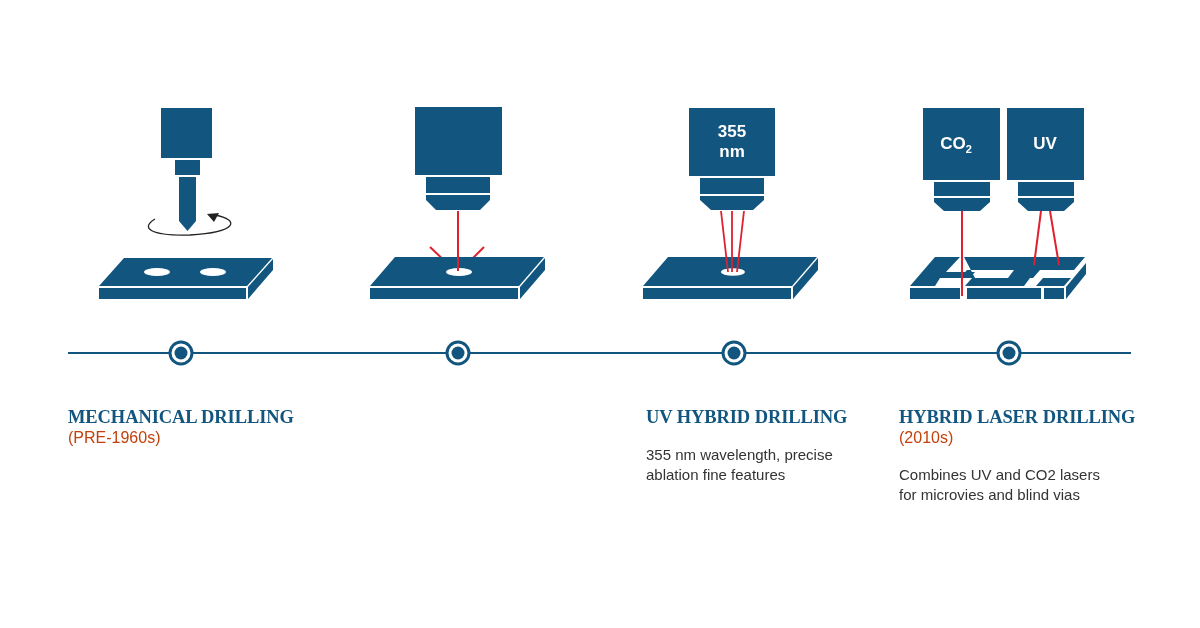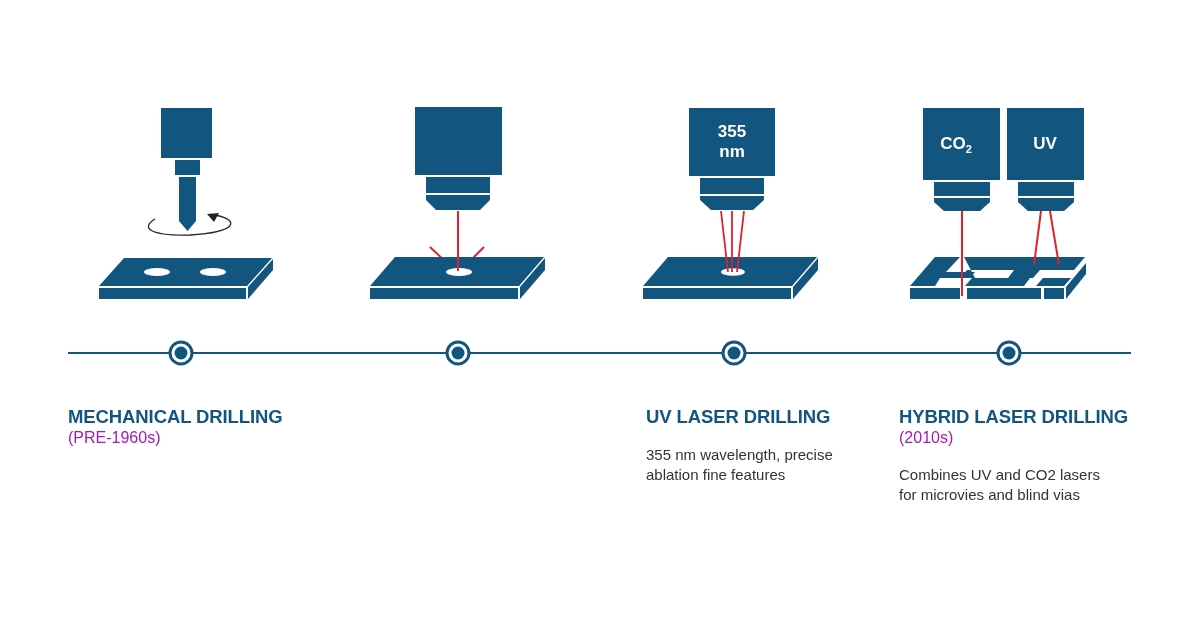--- a/index.html
+++ b/index.html
@@ -1,21 +1,21 @@
 <!DOCTYPE html>
 <html><head>
   <meta charset="utf-8">
   <style>
     html, body { margin: 0; padding: 0; background: #ffffff; }
     body { width: 1200px; height: 628px; position: relative; overflow: hidden; font-family: "Liberation Sans", sans-serif; }
     .canvas { position: absolute; left: 0; top: 0; width: 1056px; height: 628px; }
     svg.art { position: absolute; left: 0; top: 0; }
     .stage { position: absolute; top: 406px; width: 280px; }
-    .stage-title { font-family: Liberation Sans, sans-serif; font-weight: 700; font-size: 18.5px; color: #12567f; letter-spacing: -0.1px; line-height: 22px; white-space: nowrap; }
-    .stage-era { font-family: "Liberation Sans", sans-serif; font-size: 16px; color: #a21caf; line-height: 20px; margin-top: 0px; white-space: nowrap; }
+    .stage-title { font-family: Liberation Serif, serif; font-weight: 700; font-size: 18.5px; color: #12567f; letter-spacing: -0.1px; line-height: 22px; white-space: nowrap; }
+    .stage-era { font-family: "Liberation Sans", sans-serif; font-size: 16px; color: #c2410c; line-height: 20px; margin-top: 0px; white-space: nowrap; }
     .stage-desc { font-family: "Liberation Sans", sans-serif; font-size: 15px; color: #333333; line-height: 20px; margin-top: 17px; white-space: pre-line; }
     .icon-label { font-family: "Liberation Sans", sans-serif; font-weight: 700; fill: #ffffff; }
   </style>
 </head>
 <body>
 
 <div class="canvas">
 
   <svg class="art" width="1200" height="628" viewBox="0 0 1200 628" xmlns="http://www.w3.org/2000/svg">
 
@@ -121,21 +121,21 @@
     </g>
   </svg>
 
   <div class="stage" style="left:68px;">
     <div class="stage-title">MECHANICAL DRILLING</div>
     <div class="stage-era">(PRE-1960s)</div>
   </div>
 
 
   <div class="stage" style="left:646px;">
-    <div class="stage-title">UV LASER DRILLING</div>
+    <div class="stage-title">UV HYBRID DRILLING</div>
     <div class="stage-desc">355 nm wavelength, precise
 ablation fine features</div>
   </div>
 
   <div class="stage" style="left:899px;">
     <div class="stage-title">HYBRID LASER DRILLING</div>
     <div class="stage-era">(2010s)</div>
     <div class="stage-desc">Combines UV and CO2 lasers
 for microvies and blind vias</div>
   </div>

